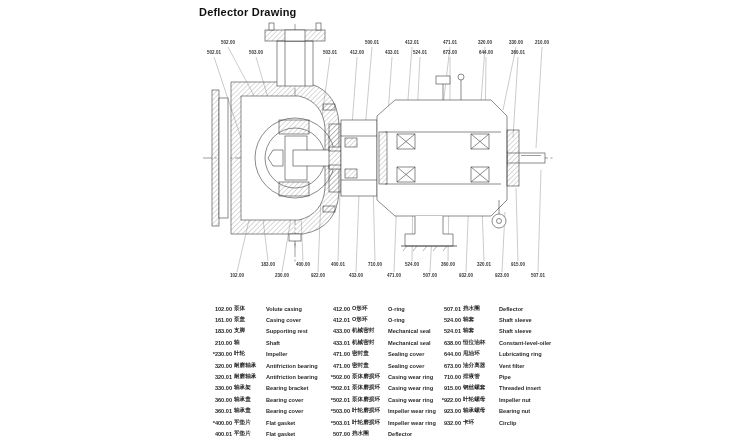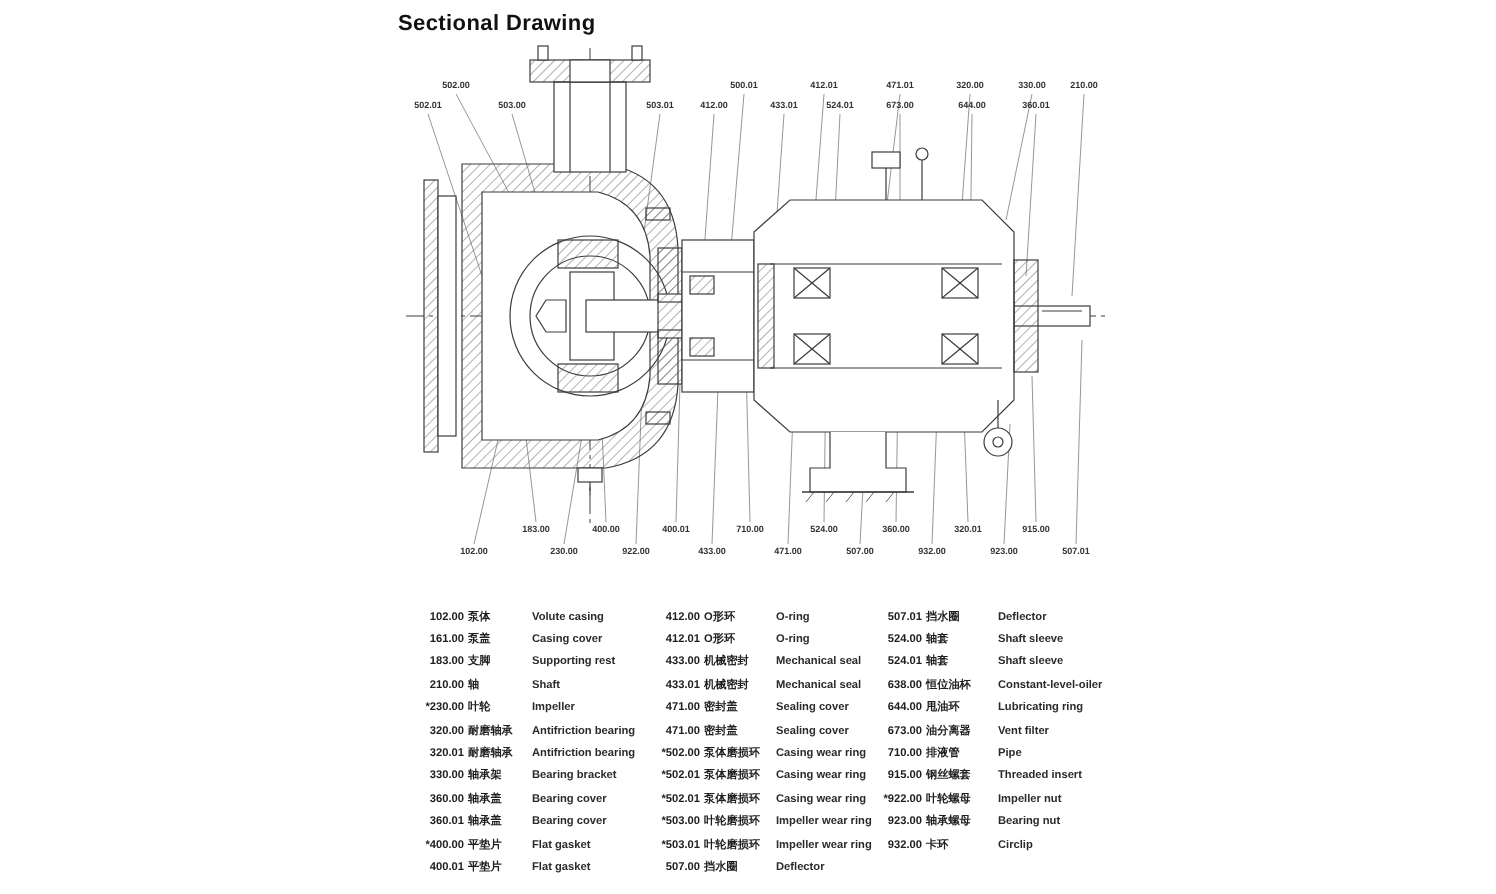--- a/index.html
+++ b/index.html
@@ -19,21 +19,21 @@
   .pen{font-size:5.6px;font-weight:700;color:#2a2a2a;white-space:nowrap;}
   .c1 .pno{width:36px}.c1 .pcn{width:32px}.c1 .pen{width:56px}
   .c2 .pno{width:28px}.c2 .pcn{width:36px}.c2 .pen{width:42px}
   .c3 .pno{width:31px}.c3 .pcn{width:36px}.c3 .pen{width:60px}
 </style>
 </head>
 <body>
 
 <div class="page">
 
-  <div class="title">Sectional Drawing</div>
+  <div class="title">Deflector Drawing</div>
 
   <svg class="drawing-svg" width="360" height="262" viewBox="0 0 360 262">
     <defs>
       <pattern id="hat" width="3.5" height="3.5" patternUnits="userSpaceOnUse" patternTransform="rotate(45)">
         <line x1="0" y1="0" x2="0" y2="3.5" stroke="#666" stroke-width="0.5"></line>
       </pattern>
     </defs>
 
     <g stroke="#8a8a8a" stroke-width="0.45" fill="none">
       <line x1="25" y1="27" x2="62" y2="96"></line>

